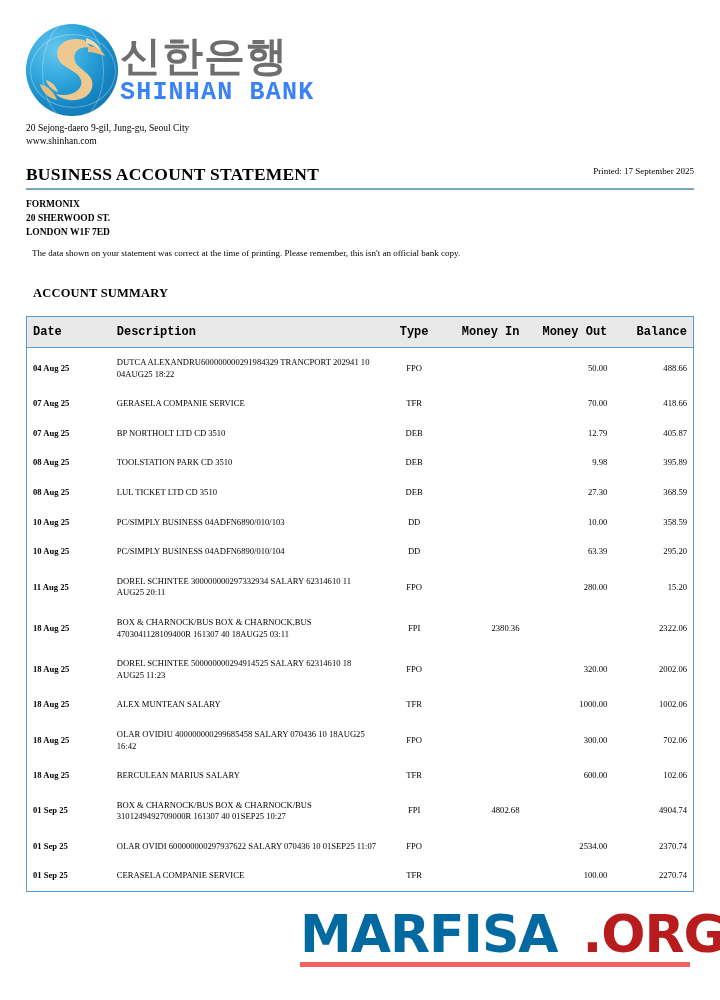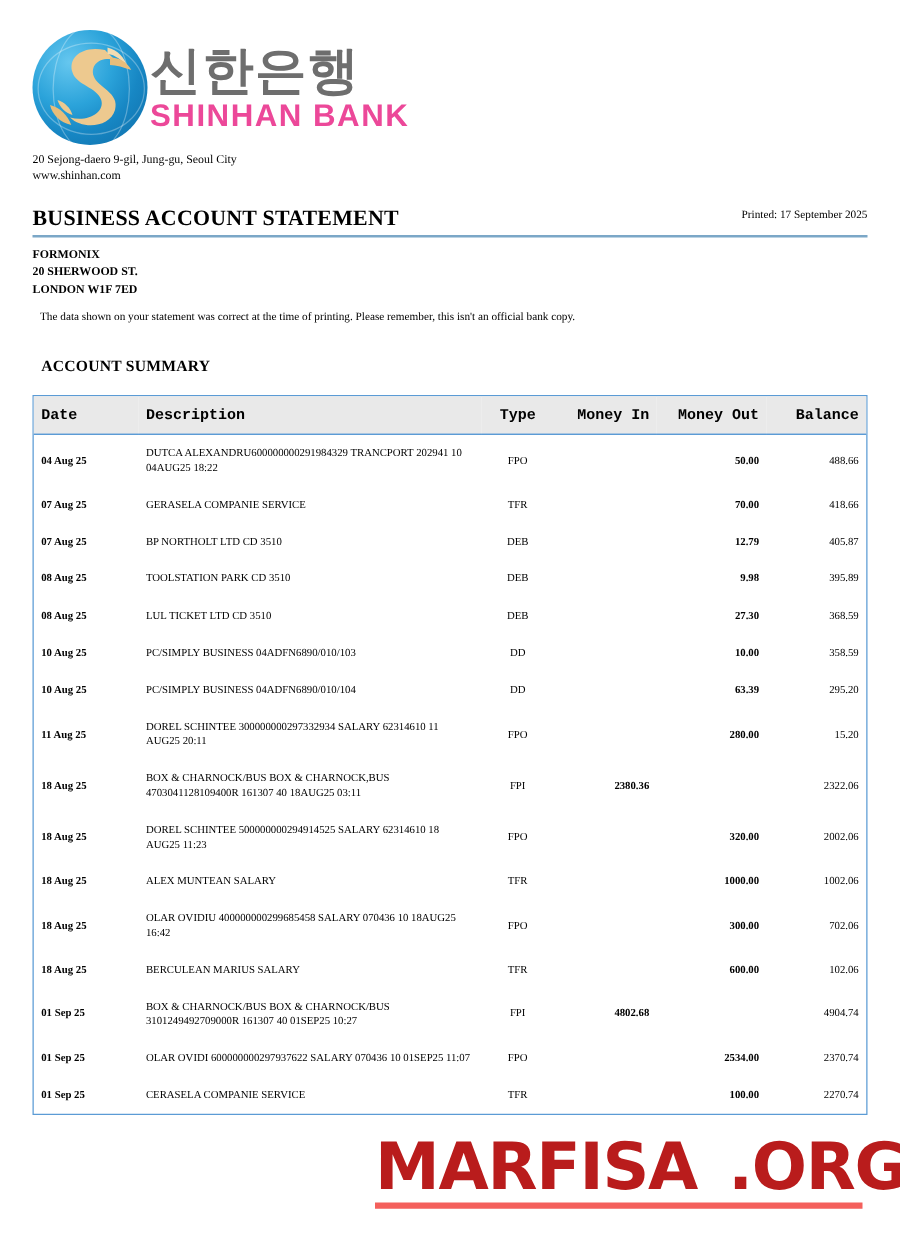--- a/index.html
+++ b/index.html
@@ -65,24 +65,24 @@
   }
   .kr-name {
     font-family: "DejaVu Sans", sans-serif;
     font-size: 41px;
     font-weight: 700;
     color: #6e6e6e;
     line-height: 1.05;
     letter-spacing: 1px;
   }
   .en-name {
-    font-family: Liberation Sans, sans-serif;
+    font-family: Liberation Mono, monospace;
     font-size: 25px;
     font-weight: 700;
-    color: #ec4899;
+    color: #3b82f6;
     letter-spacing: 1.2px;
     line-height: 1.15;
     margin-top: 1px;
   }
   .bank-address {
     margin-top: 6px;
     font-size: 9.5px;
     line-height: 1.35;
     color: #000;
   }
@@ -194,21 +194,21 @@
     font-family: "Liberation Serif", serif;
   }
   td.date {
     font-weight: 700;
     font-size: 8.6px;
     padding-left: 10px;
     white-space: nowrap;
   }
   td.desc { padding-left: 14px; }
   td.type { text-align: center; }
-  td.num  { text-align: right; padding-right: 12px; white-space: nowrap; font-weight: bold; }
+  td.num  { text-align: right; padding-right: 12px; white-space: nowrap; }
   td.bal  { text-align: right; padding-right: 12px; white-space: nowrap; }
 
   
   .watermark {
     position: absolute;
     left: 300px;
     top: 908px;
     width: 400px;
     text-align: center;
   }
@@ -427,17 +427,17 @@
             <td class="type">TFR</td>
             <td class="num"></td>
             <td class="num">100.00</td>
             <td class="bal">2270.74</td>
           </tr>
         </tbody>
     </table>
   </div>
 
   <div class="watermark">
-    <div class="wm-text"><span class="wm-m" style="color: #b91c1c;">MARFISA</span><span class="wm-org" style="color: #b91c1c; margin-left: 25px;">.ORG</span></div>
+    <div class="wm-text"><span class="wm-m" style="color: #0369a1;">MARFISA</span><span class="wm-org" style="color: #b91c1c; margin-left: 25px;">.ORG</span></div>
     <div class="wm-rule" style="background: rgb(244, 96, 92);"></div>
   </div>
 
 </div>
 
 </body></html>

